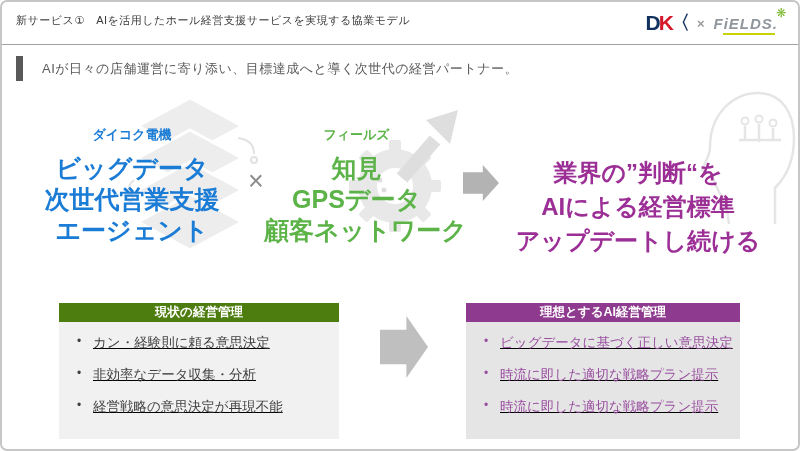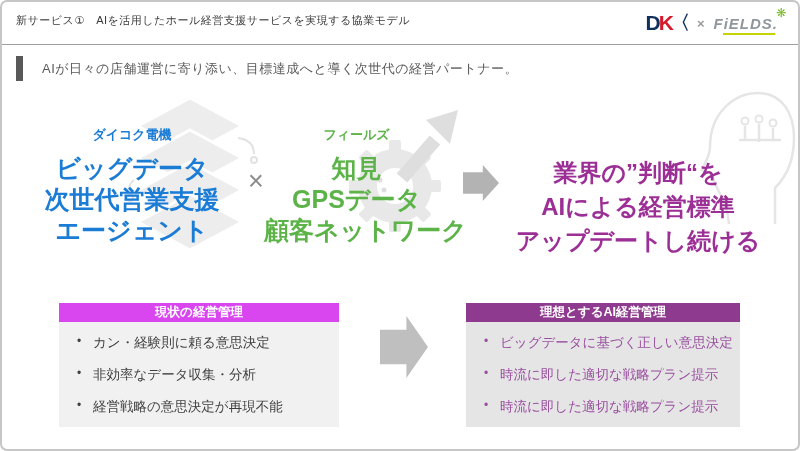--- a/index.html
+++ b/index.html
@@ -34,23 +34,23 @@
   .col-purple .col-line{font-size:24px; line-height:34px;}
   .x-sep{position:absolute; left:246px; top:72px; font-size:27px; color:#8c8c8c;}
   .arrow{background:#b3b3b3; clip-path:polygon(0 20%,55% 20%,55% 0,100% 50%,55% 100%,55% 80%,0 80%);}
   .arrow-mid{position:absolute; left:461px; top:71px; width:36px; height:36px;}
   
   .compare{position:absolute; top:301px; left:0; width:800px; height:110px;}
   .box{position:absolute;}
   .box-left{left:57px; width:280px;}
   .box-right{left:464px; width:274px;}
   .box-head{height:19px; line-height:19px; text-align:center; font-size:12.5px; font-weight:bold; color:#ffffff;}
-  .box-left .box-head{background:#d946ef;}
+  .box-left .box-head{background:#4d7c0f;}
   .box-right .box-head{background:#8e3a8e;}
-  .box-body{min-height:80px; padding:5px 6px 4px 6px; box-sizing:content-box;}
+  .box-body{min-height:80px; padding:5px 6px 16px 6px; box-sizing:content-box;text-decoration:underline;}
   .box-left .box-body{background:#f1f1f1;}
   .box-right .box-body{background:#e5e5e5;}
   .item{position:relative; font-size:13.5px; padding:7px 2px 7px 28px; white-space:nowrap;}
   .item::before{content:"•"; position:absolute; left:12px; top:7px; font-size:12px;}
   .box-left .item{color:#3f3f3f;}
   .box-right .item{color:#9a4fa0;}
   .arrow-big{position:absolute; left:378px; top:13px; width:48px; height:62px; background:#bfbfbf;
     clip-path:polygon(0 22%,55% 22%,55% 0,100% 50%,55% 100%,55% 78%,0 78%);}
 </style>
 </head>

